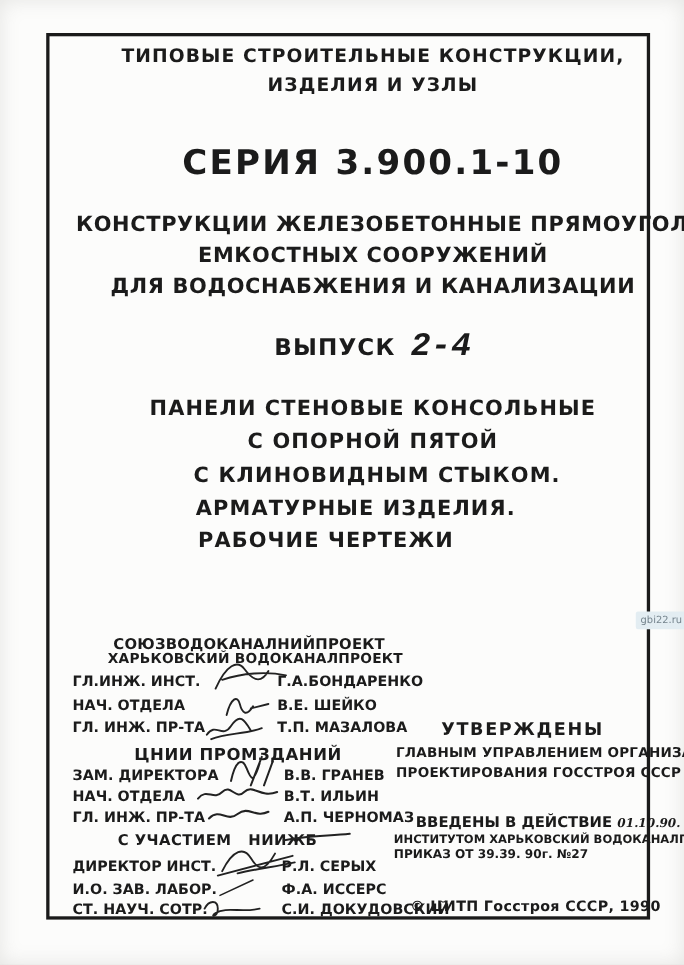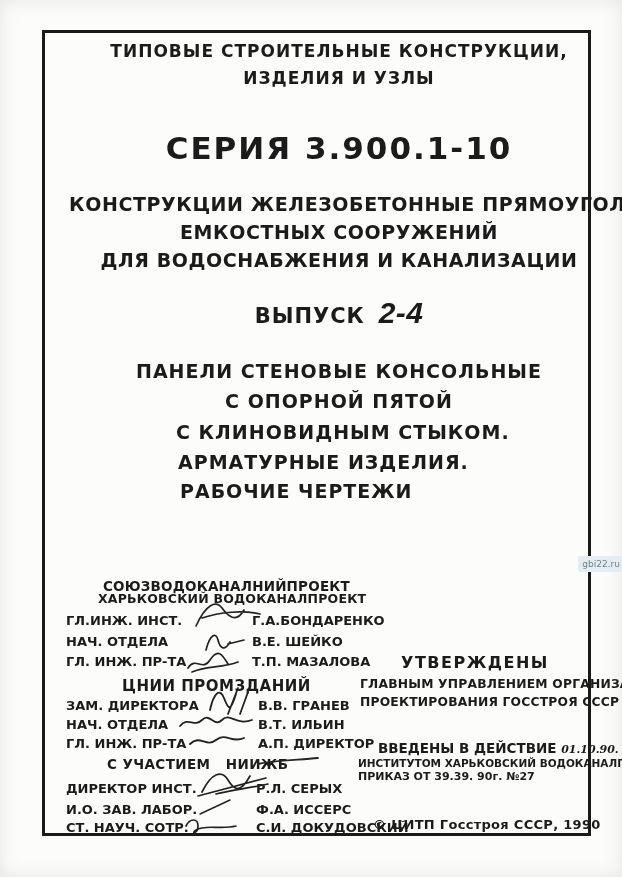--- a/index.html
+++ b/index.html
@@ -20,21 +20,21 @@
     position:absolute;left:42px;top:30px;width:543px;height:800px;
     border:3px solid #1a1a1a;
   }
   .t{position:absolute;font-weight:bold;letter-spacing:.4px;white-space:nowrap;}
   .c{left:45px;width:540px;text-align:center;padding-left:24px;}
   .hdr{font-size:17px;letter-spacing:1px;}
   .series{font-size:31px;letter-spacing:2px;font-weight:bold;}
   .subj{font-size:19px;letter-spacing:.6px;}
   .issue-wrap{display:flex;justify-content:center;align-items:baseline;gap:14px;}
   .issue-label{font-size:21px;font-weight:bold;letter-spacing:1px;margin-top:16px;}
-  .issue-num{font-size:30px;font-weight:bold;font-family:Liberation Sans, sans-serif;font-style:italic;}
+  .issue-num{font-size:30px;font-weight:bold;font-family:Liberation Mono, monospace;font-style:italic;}
   .ttl{font-size:19px;letter-spacing:1px;}
   .small-hdr{font-size:15px;letter-spacing:.5px;}
   .org{font-size:13px;letter-spacing:.2px;}
   .crow{position:absolute;left:66px;width:330px;height:18px;font-size:13px;font-weight:bold;}
   .crow .role{position:absolute;left:0;top:0;}
   .crow .pname{position:absolute;left:186px;top:0;white-space:nowrap;}
   .crow.n3 .pname{left:190px;}
   .sig{position:absolute;pointer-events:none;}
   .sig svg{display:block;}
   .appr{position:absolute;left:356px;width:238px;font-weight:bold;}
@@ -103,21 +103,21 @@
   <div class="crow" style="top:698px">
     <span class="role">ЗАМ. ДИРЕКТОРА</span>
     <span class="pname" style="left:192px">В.В. ГРАНЕВ</span>
   </div>
   <div class="crow" style="top:717px">
     <span class="role">НАЧ. ОТДЕЛА</span>
     <span class="pname" style="left:192px">В.Т. ИЛЬИН</span>
   </div>
   <div class="crow" style="top:736px">
     <span class="role">ГЛ. ИНЖ. ПР-ТА</span>
-    <span class="pname" style="left:192px">А.П. ДИРЕКТОР</span>
+    <span class="pname" style="left:192px">А.П. ЧЕРНОМАЗ</span>
   </div>
 
   <div class="t" style="top:756px;left:107px;font-size:13.5px">
     <span>С УЧАСТИЕМ</span>&nbsp;&nbsp;
     <span>НИИЖБ</span>
   </div>
 
   <div class="crow n3" style="top:781px">
     <span class="role">ДИРЕКТОР ИНСТ.</span>
     <span class="pname">Р.Л. СЕРЫХ</span>

